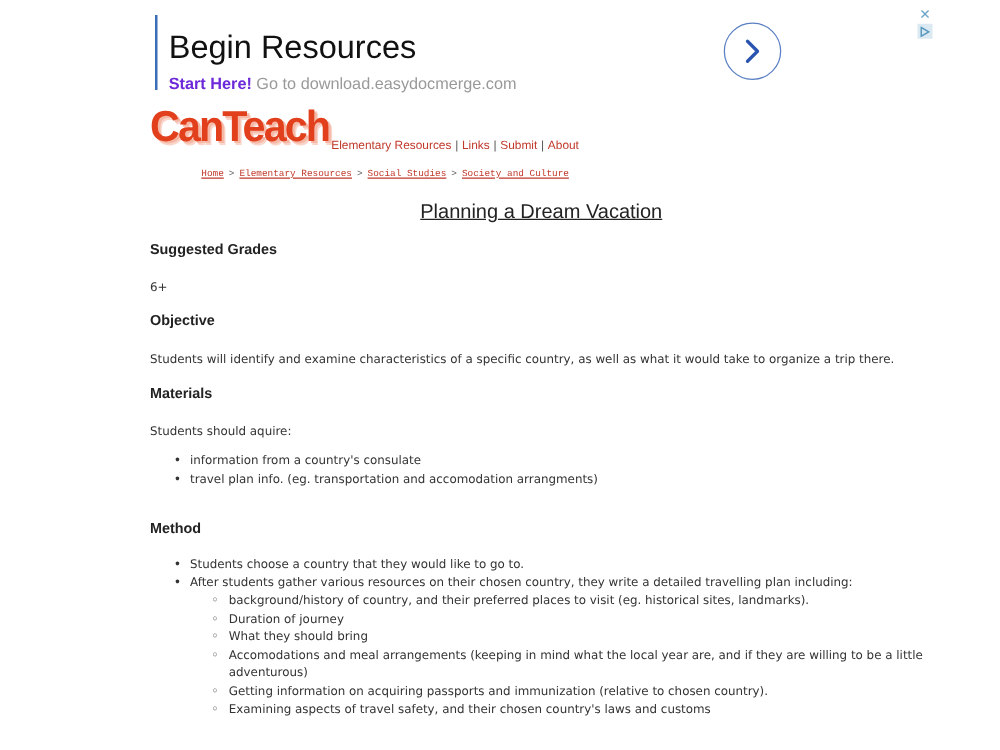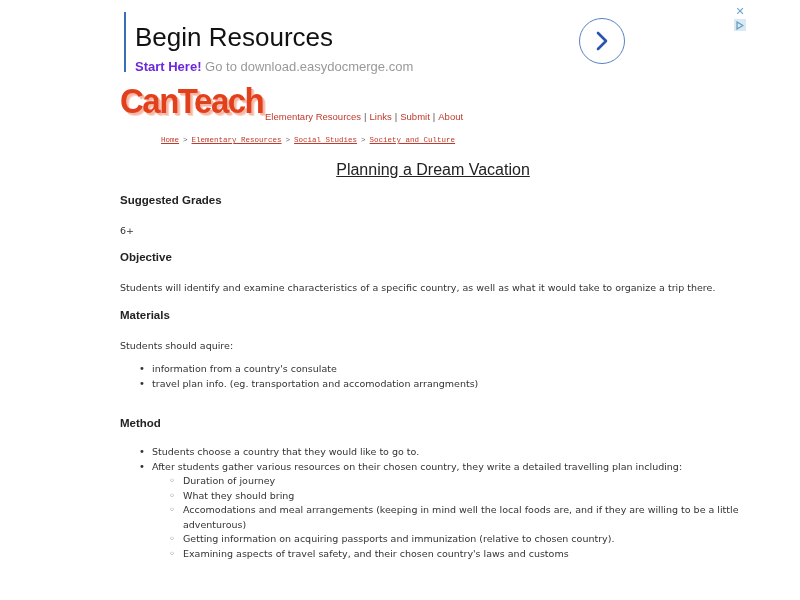--- a/index.html
+++ b/index.html
@@ -79,20 +79,21 @@
 <ul class="l1" style="top:362px">
   <li>information from a country's consulate</li>
   <li>travel plan info. (eg. transportation and accomodation arrangments)</li>
 </ul>
 
 <div class="h" style="top:417px">Method</div>
 <ul class="l1" style="top:445px">
   <li>Students choose a country that they would like to go to.</li>
   <li><span>After students gather various resources on their chosen country, they write a detailed travelling plan including:</span>
     <ul class="l2">
+      <li>background/history of country, and their preferred places to visit (eg. historical sites, landmarks).</li>
       <li>Duration of journey</li>
       <li>What they should bring</li>
-      <li>Accomodations and meal arrangements (keeping in mind well the local foods are, and if they are willing to be a little adventurous)</li>
+      <li>Accomodations and meal arrangements (keeping in mind what the local year are, and if they are willing to be a little adventurous)</li>
       <li>Getting information on acquiring passports and immunization (relative to chosen country).</li>
       <li>Examining aspects of travel safety, and their chosen country's laws and customs</li>
     </ul>
   </li>
 </ul>
 
 </body></html>

